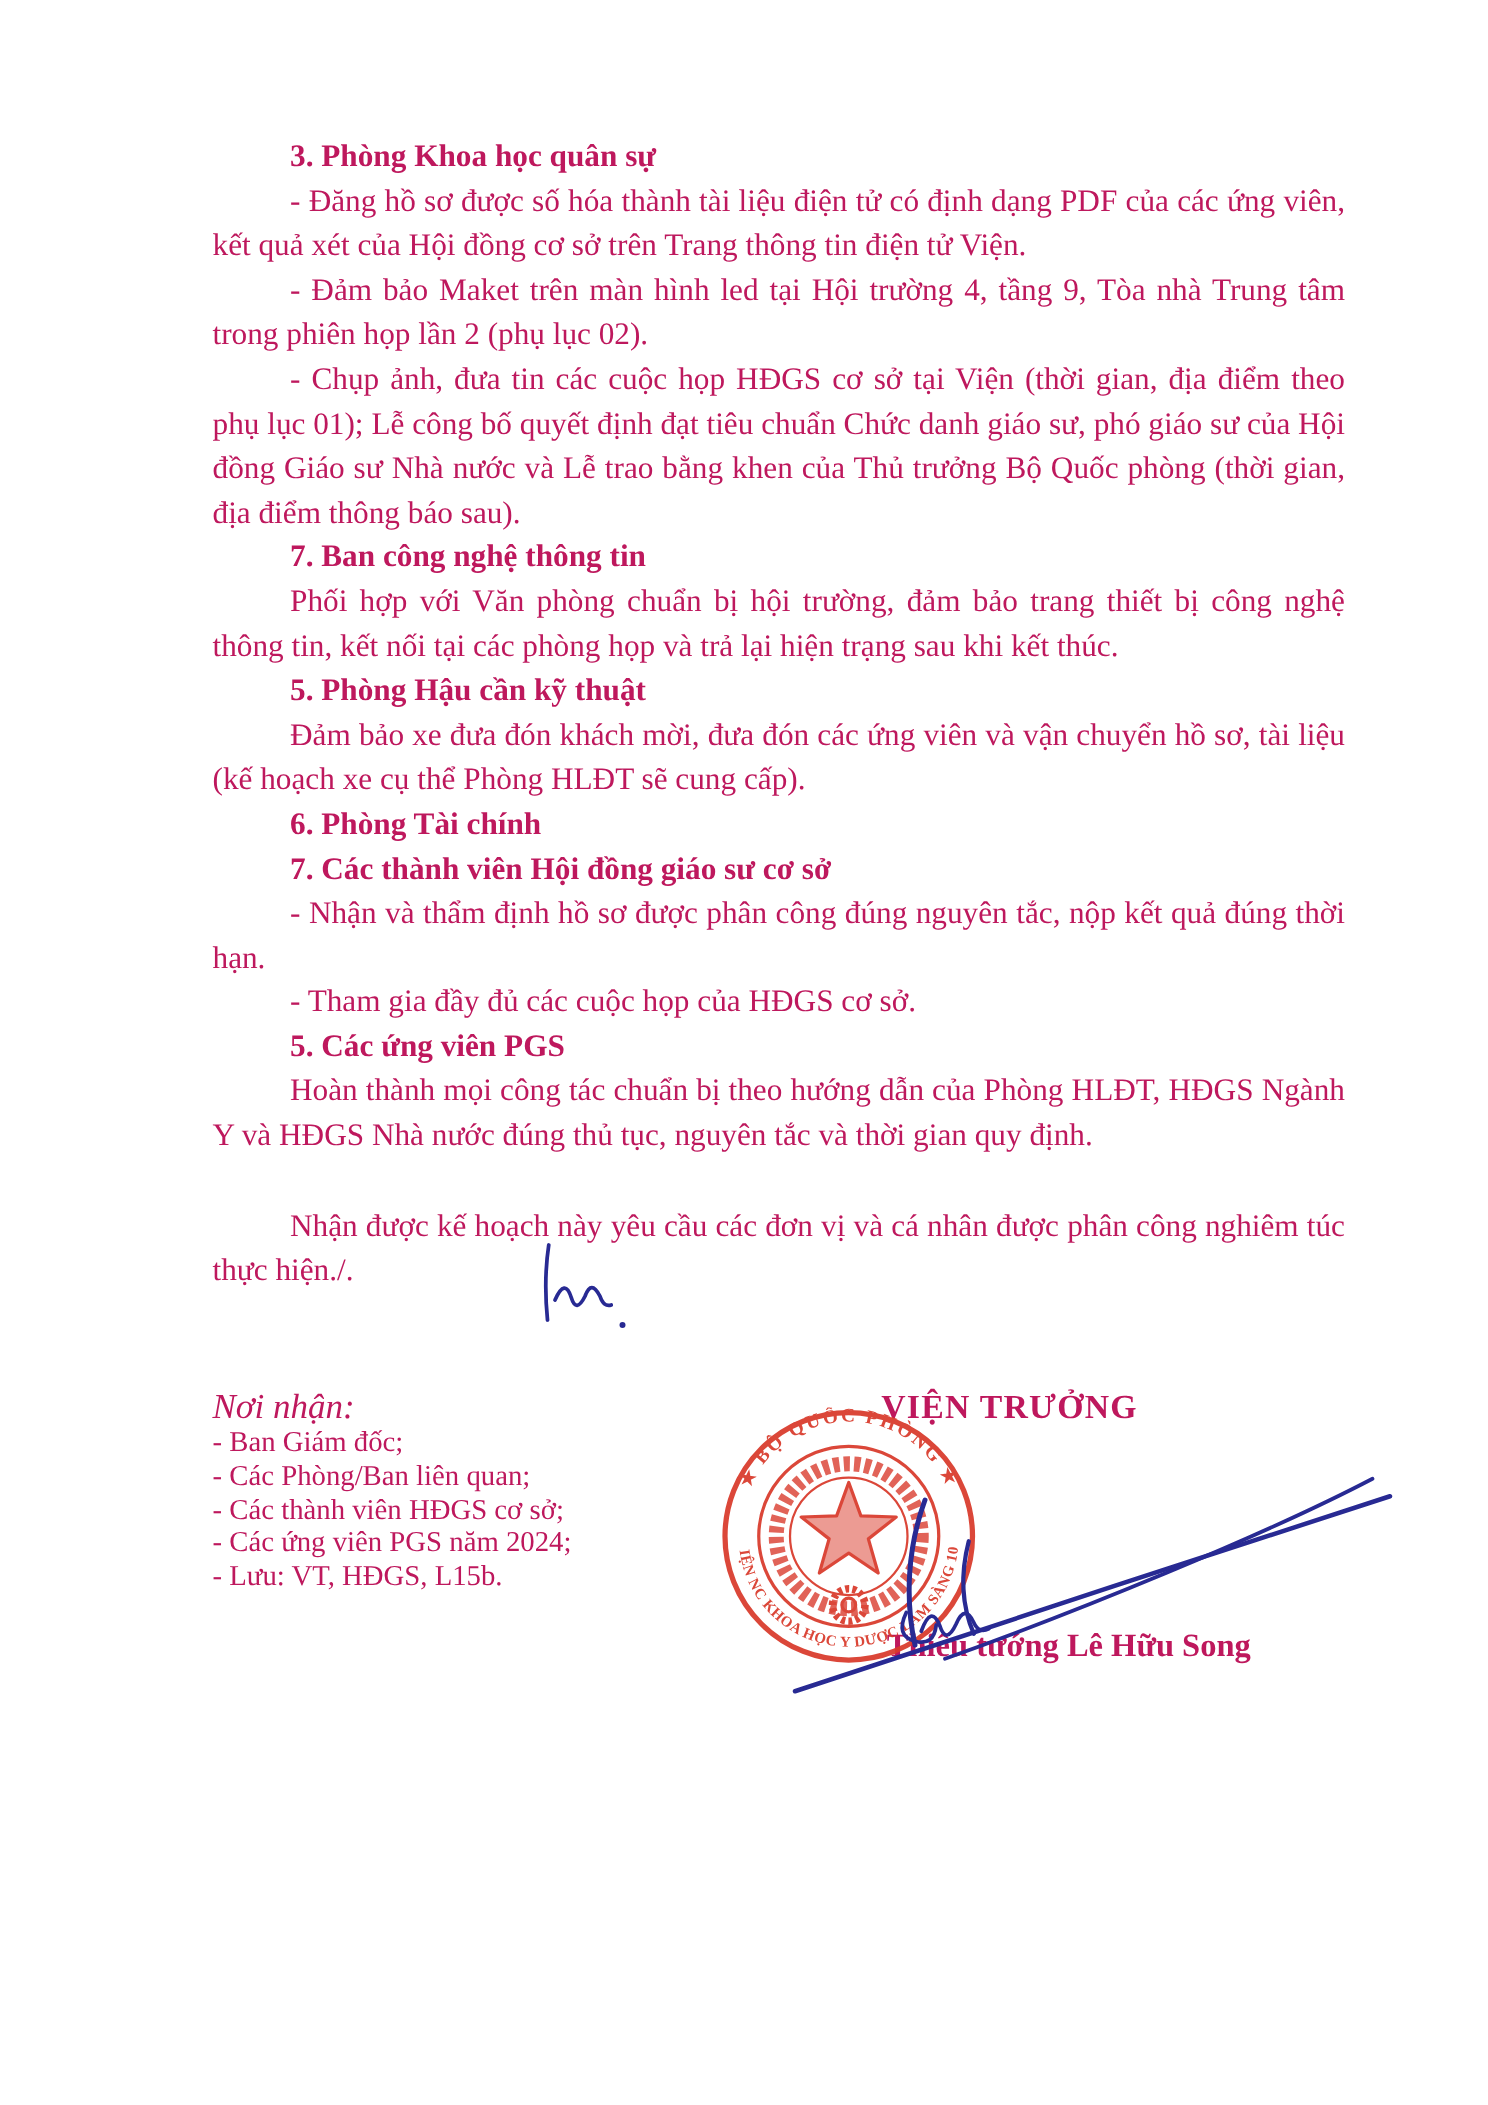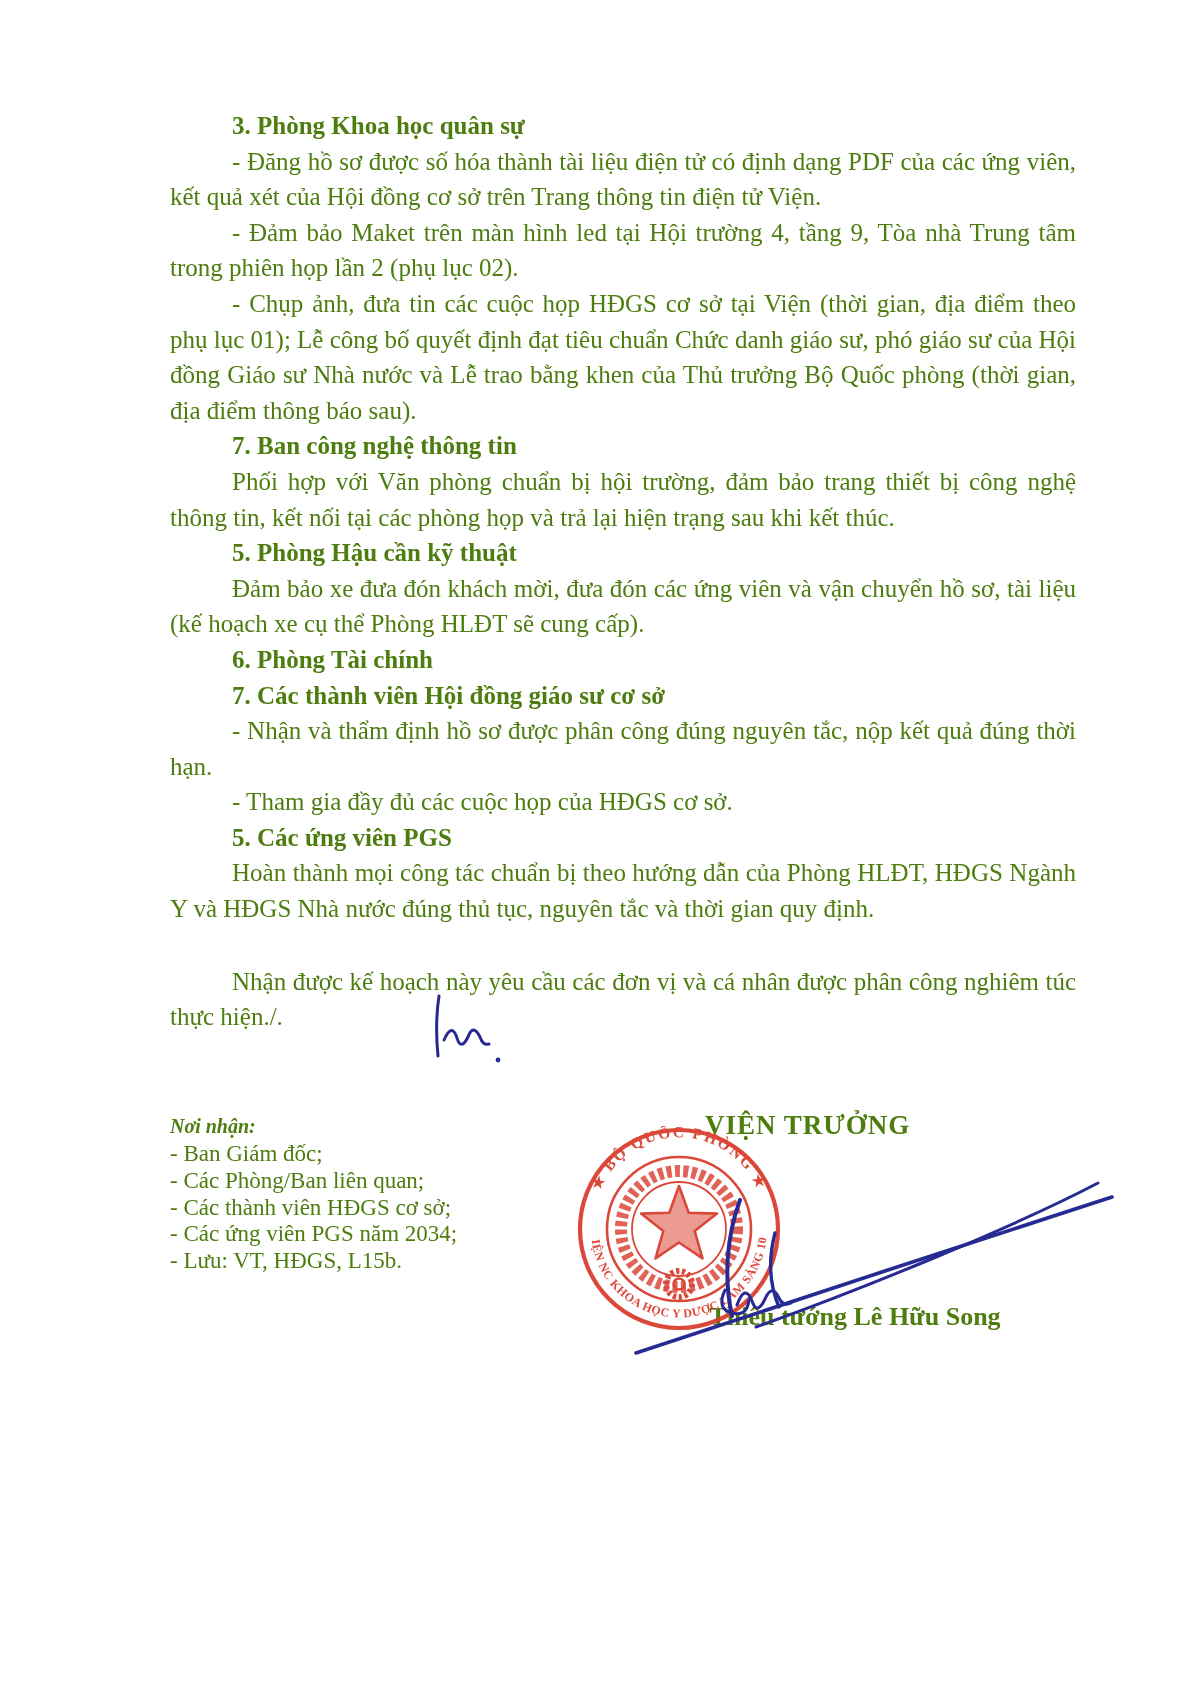--- a/index.html
+++ b/index.html
@@ -1,36 +1,36 @@
 <!DOCTYPE html>
 <html lang="vi"><head>
 <meta charset="utf-8">
 <style>
   html,body{margin:0;padding:0;background:#ffffff;}
   .page{
     position:relative;
     width:1190px;height:1684px;
     background:#ffffff;
     font-family:"Liberation Serif", serif;
-    color:#4d7c0f;
+    color:#be185d;
     overflow:hidden;
   }
   
   .doc-body{
     position:absolute;
     left:170px;top:108px;width:906px;
     font-size:25px;line-height:35.6px;
     text-align:justify;
   }
   .doc-body p{margin:0;text-indent:62px;}
   .doc-body p.heading{font-weight:bold;text-align:left;}
   .doc-body p.closing{margin-top:37px;}
   
   .recipients{position:absolute;left:170px;top:1111px;width:420px;}
-  .recipients-label{font-weight:bold;font-style:italic;font-size:20px;line-height:30px;}
+  .recipients-label{font-weight:normal;font-style:italic;font-size:28px;line-height:30px;}
   .recipient-item{font-size:23px;line-height:26.8px;}
   
   .sign-title{
     position:absolute;left:705px;top:1110px;width:300px;
     text-align:left;font-weight:bold;font-size:27px;letter-spacing:1px;
   }
   .signer-name{
     position:absolute;left:690px;top:1302px;width:330px;
     text-align:center;font-weight:bold;font-size:26px;
   }
@@ -63,21 +63,21 @@
       <p class="closing">Nhận được kế hoạch này yêu cầu các đơn vị và cá nhân được phân công nghiêm túc thực hiện./.</p>
     </div>
 
   <div class="recipients">
     <div class="recipients-label">Nơi nhận:</div>
     <div>
 
     <div class="recipient-item">- Ban Giám đốc;</div>
         <div class="recipient-item">- Các Phòng/Ban liên quan;</div>
         <div class="recipient-item">- Các thành viên HĐGS cơ sở;</div>
-        <div class="recipient-item">- Các ứng viên PGS năm 2034;</div>
+        <div class="recipient-item">- Các ứng viên PGS năm 2024;</div>
         <div class="recipient-item">- Lưu: VT, HĐGS, L15b.</div>
       </div>
   </div>
 
   <div class="sign-title">VIỆN TRƯỞNG</div>
   <div class="signer-name">Thiếu tướng Lê Hữu Song</div>
 
   <svg class="stamp-svg" viewBox="0 0 206 206" aria-hidden="true">
     <g stroke="#d93a2b" fill="none">
       <circle cx="103" cy="103" r="99" stroke-width="4.2"></circle>

